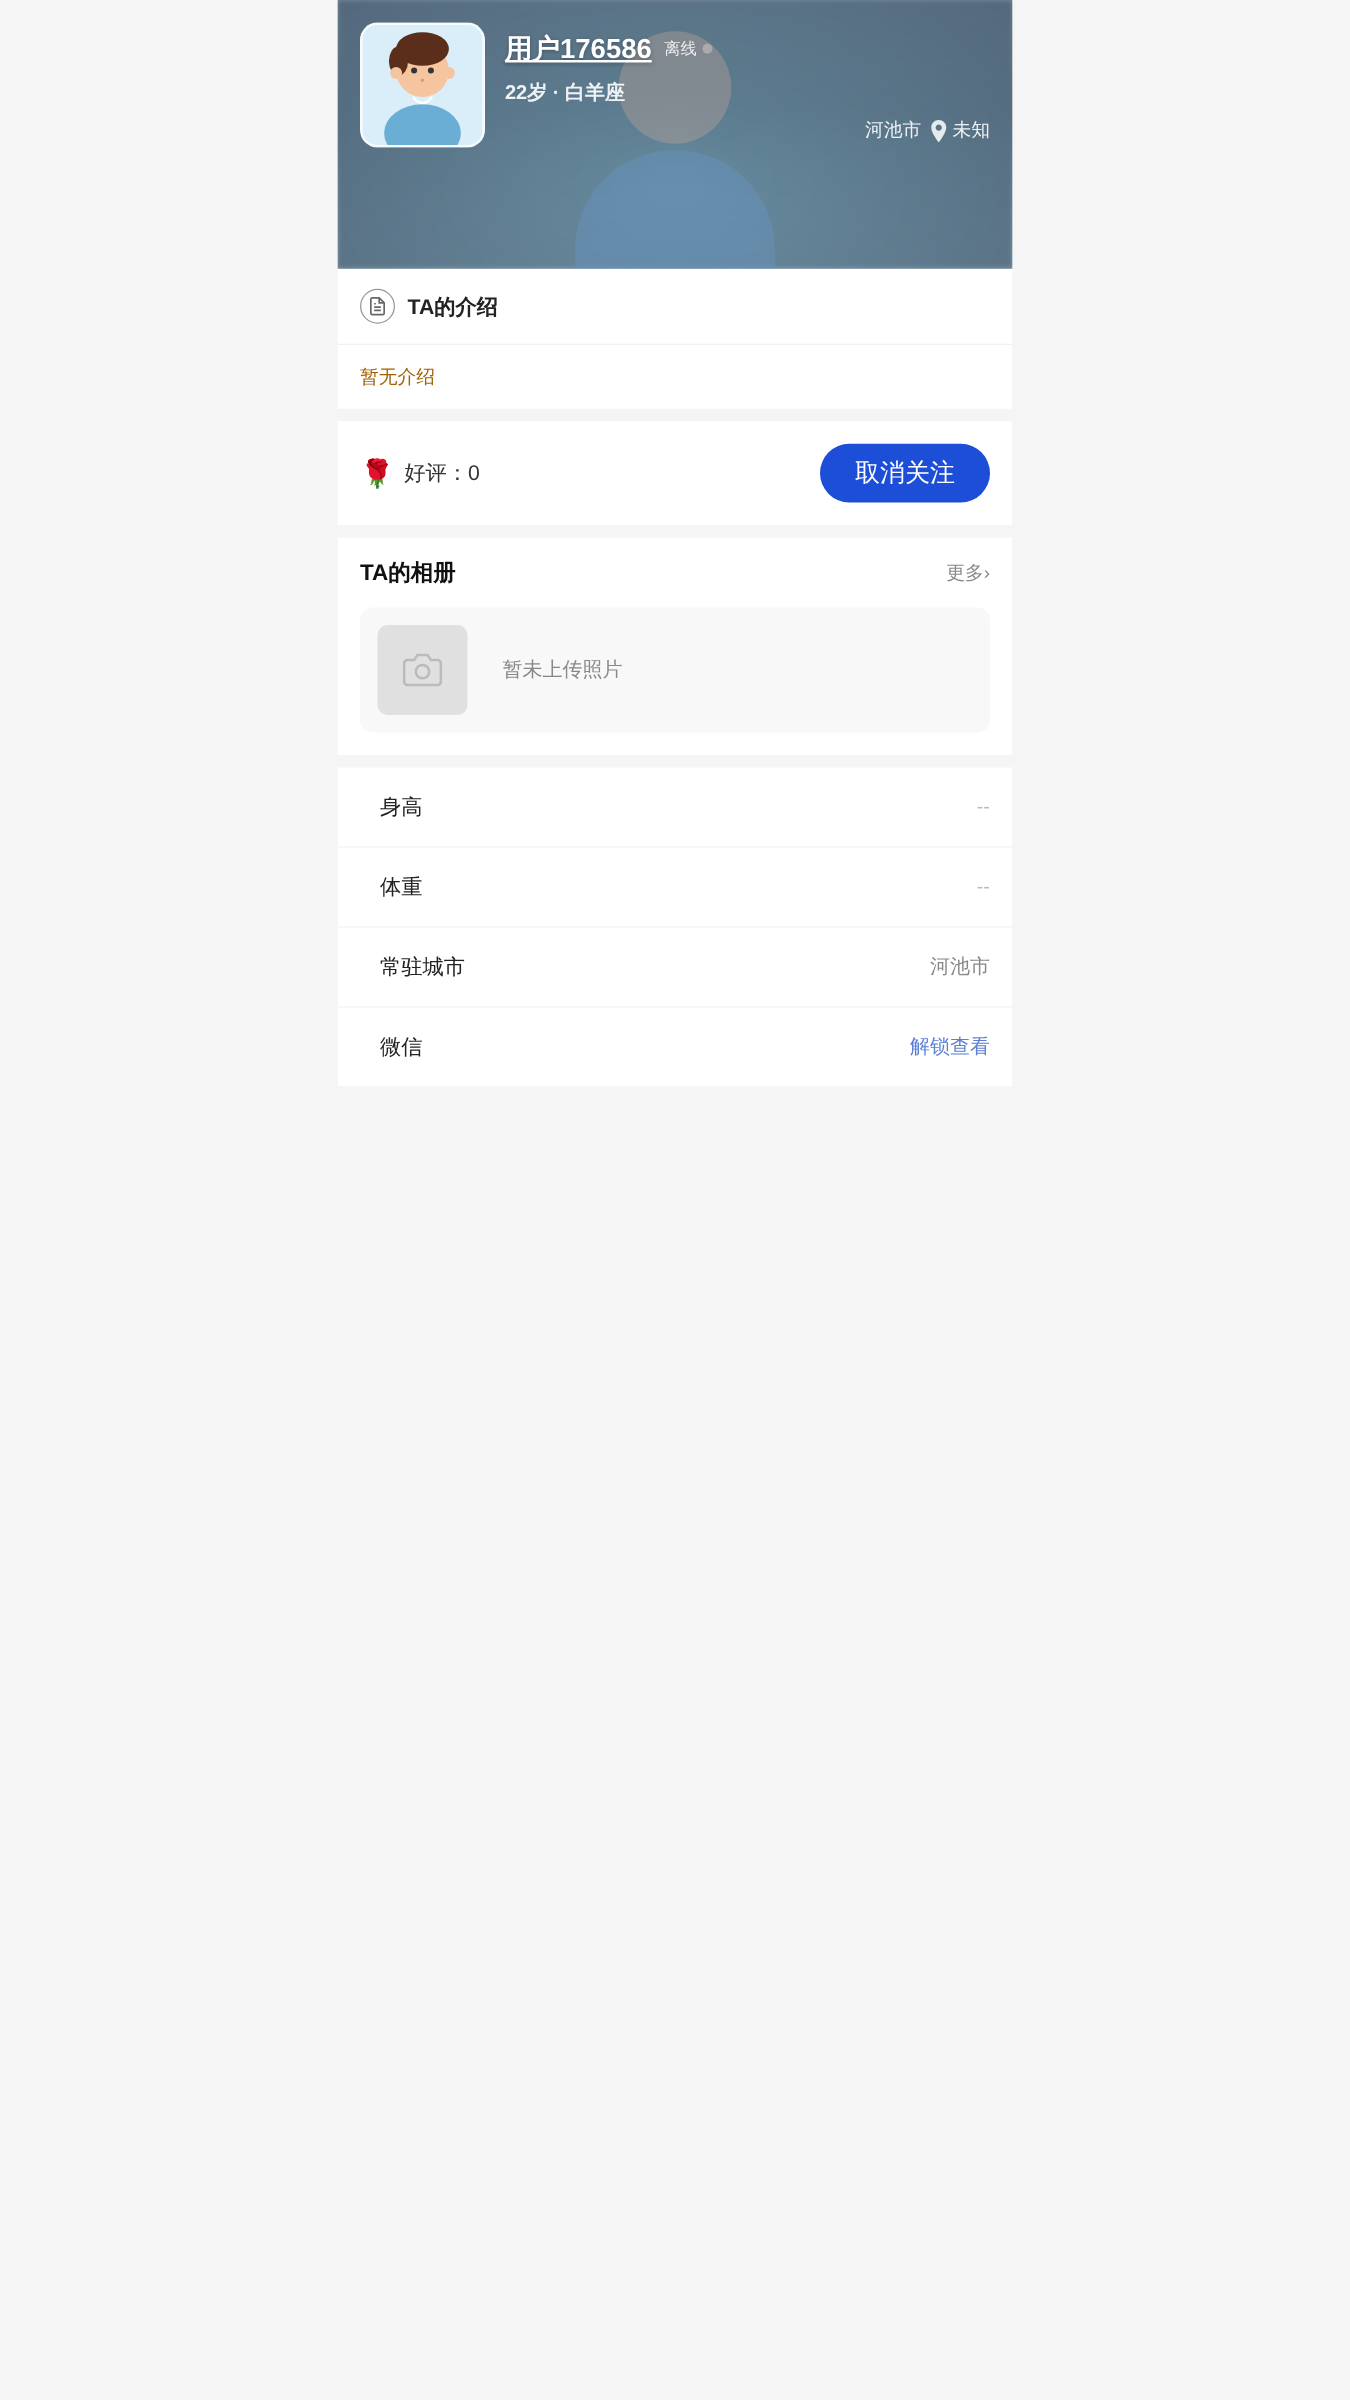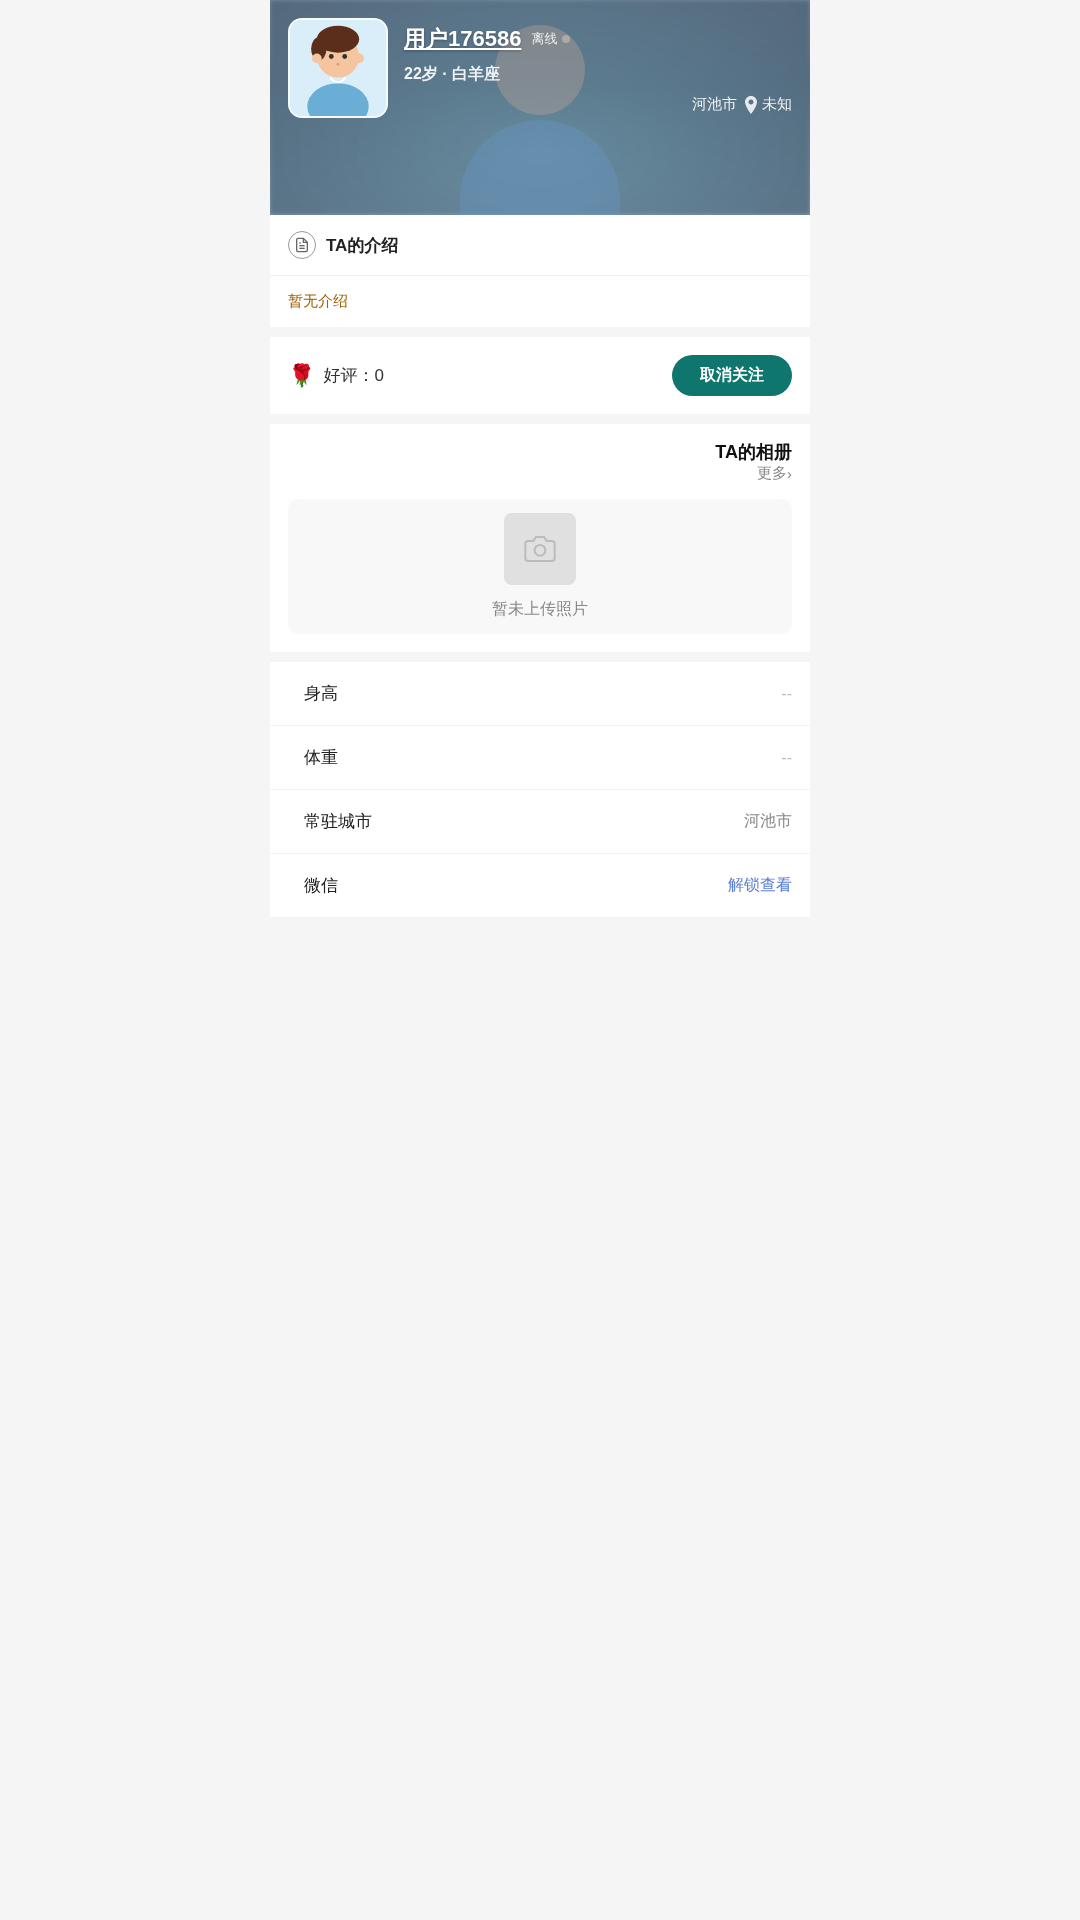--- a/index.html
+++ b/index.html
@@ -175,41 +175,40 @@
       gap: 8px;
     }
     .heart-icon {
       font-size: 22px;
     }
     .rating-text {
       font-size: 17px;
       color: #333;
     }
     .unfollow-btn {
-      background: #0f766e;
+      background: #1d4ed8;
       color: #fff;
       border: none;
       border-radius: 24px;
       padding: 10px 28px;
-      font-size: 16px;
-      font-weight: 700;
+      font-size: 20px;
+      font-weight: 400;
       cursor: pointer;
     }
 
     
     .album-section {
       background: #fff;
       margin-bottom: 10px;
     }
     .album-header {
       display: flex;
-      align-items: flex-end;
+      align-items: center;
       justify-content: space-between;
       padding: 16px 18px;
-      flex-direction: column;
     }
     .album-title {
       font-size: 18px;
       font-weight: 700;
       color: #111;
     }
     .album-more {
       display: flex;
       align-items: center;
       gap: 0;
@@ -218,23 +217,22 @@
       cursor: pointer;
     }
     .album-content {
       padding: 0 18px 18px;
     }
     .album-card {
       background: #f8f8f8;
       border-radius: 10px;
       display: flex;
       align-items: center;
-      gap: 14px;
+      gap: 28px;
       padding: 14px;
-      flex-direction: column;
     }
     .photo-placeholder {
       width: 72px;
       height: 72px;
       background: #e0e0e0;
       border-radius: 8px;
       display: flex;
       align-items: center;
       justify-content: center;
       flex-shrink: 0;

